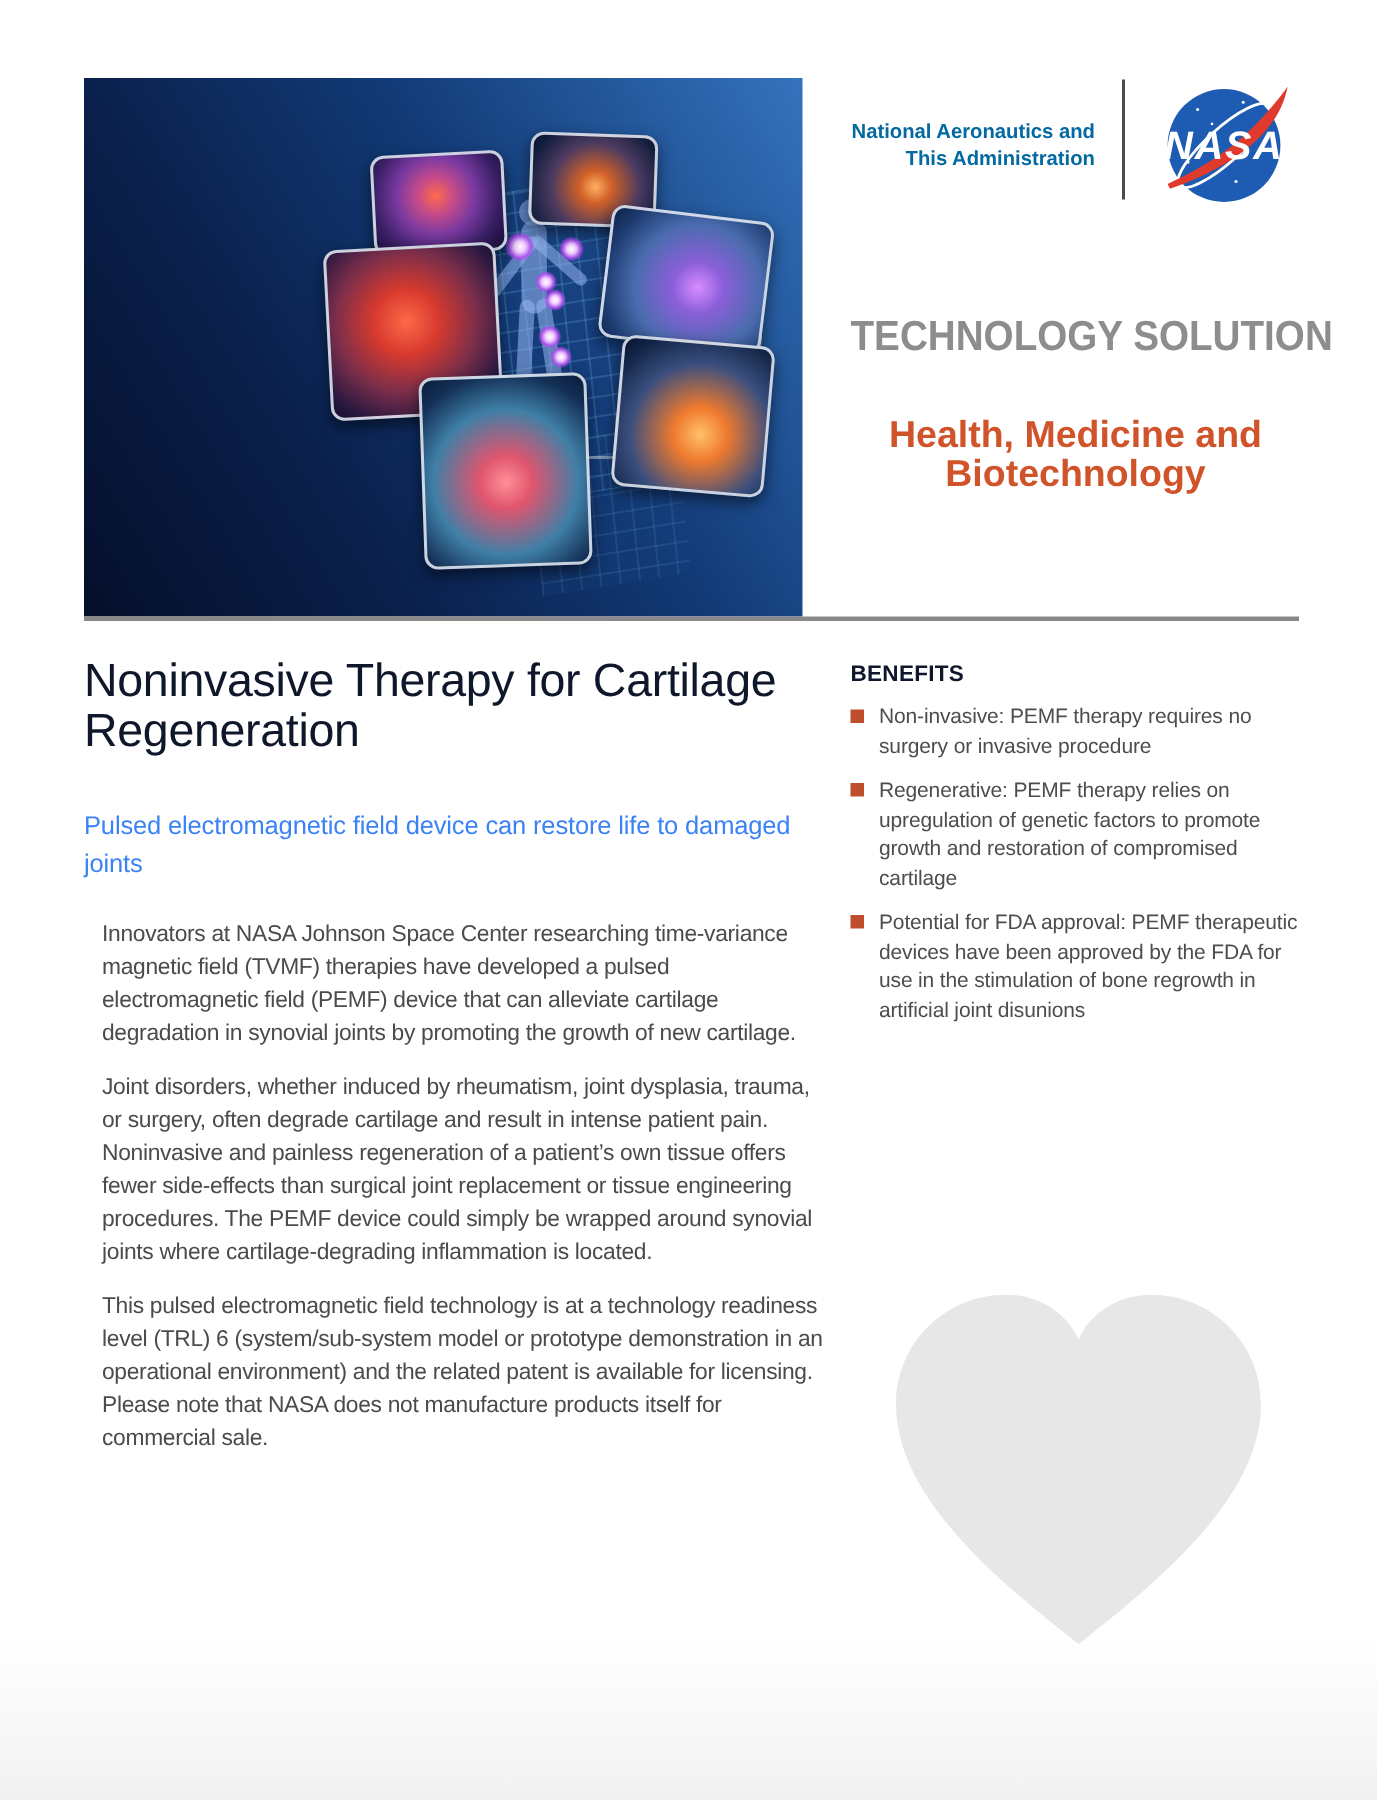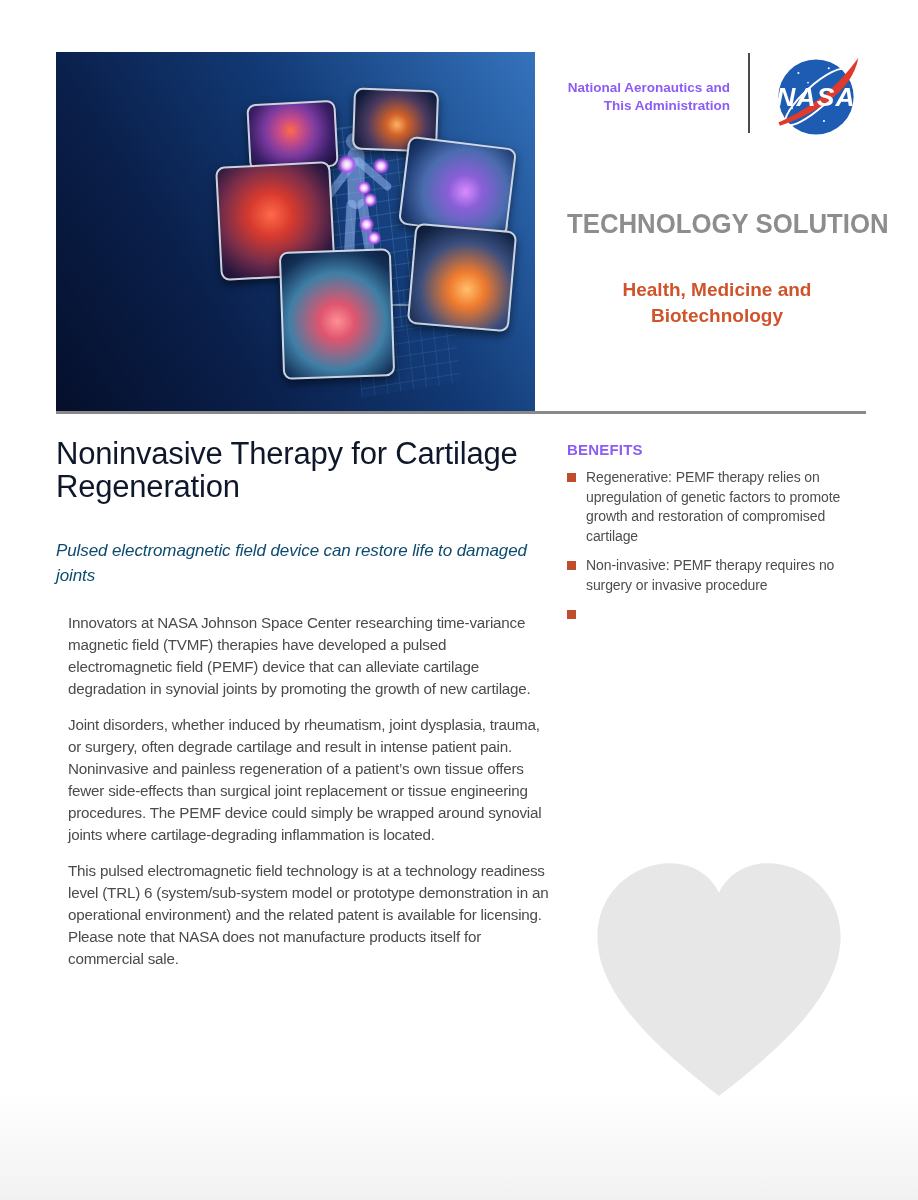--- a/index.html
+++ b/index.html
@@ -46,44 +46,44 @@
   .tile-spine{left:162px;top:112px;width:111px;height:110px;transform:rotate(-3deg);
     background:radial-gradient(circle at 46% 44%,#ff6a48 0%,#d83a2e 25%,#7a2e4a 55%,#2a1840 80%,#100a24 100%);}
   .tile-knee{left:225px;top:198px;width:108px;height:124px;transform:rotate(-2deg);
     background:radial-gradient(circle at 50% 56%,#ff8f96 0%,#e0556e 20%,#3f7fa6 55%,#143057 82%,#081c3a 100%);}
   .tile-foot{left:355px;top:175px;width:98px;height:97px;transform:rotate(5deg);
     background:radial-gradient(circle at 56% 62%,#ffc06a 0%,#ef7a2e 22%,#3a4e7e 58%,#122546 85%,#0a142e 100%);}
   .connector{position:absolute;background:rgba(205,215,230,0.55);}
 
   
   .agency{position:absolute;left:560px;top:79px;width:170px;text-align:right;
-    font-size:13.5px;font-weight:bold;color:#8b5cf6;line-height:18px;}
+    font-size:13.5px;font-weight:bold;color:#0369a1;line-height:18px;}
   .vdivider{position:absolute;left:748px;top:53px;width:2px;height:80px;background:#4a4a4a;}
   .nasa-logo{position:absolute;left:768px;top:49px;width:96px;height:96px;}
   .doc-type{position:absolute;left:567px;top:208px;font-size:28px;font-weight:bold;
     color:#8b8d8f;white-space:nowrap;transform:scaleX(0.92);transform-origin:left top;
     letter-spacing:0px;}
   .category{position:absolute;left:588px;top:277px;width:258px;text-align:center;
-    color:#d0532a;font-weight:bold;font-size:19px;line-height:26px;}
+    color:#d0532a;font-weight:bold;font-size:25px;line-height:26px;}
 
   
   .hrule{position:absolute;left:56px;top:411px;width:810px;height:3px;background:#898989;}
 
   
   .title{position:absolute;left:56px;top:437px;width:482px;font-size:31px;font-weight:400;
     color:#0f172a;line-height:33px;letter-spacing:-0.2px;}
   .subtitle{position:absolute;left:56px;top:538px;width:502px;font-size:17px;
-    color:#0c4a6e;line-height:25px;letter-spacing:-0.1px;font-style:italic;}
+    color:#3b82f6;line-height:25px;letter-spacing:-0.1px;}
   .body-copy{position:absolute;left:56px;top:612px;width:497px;}
   .body-copy p{margin:0 0 14px 12px;font-size:15.2px;line-height:22px;color:#4b4b4b;
     letter-spacing:-0.2px;}
 
   
   .benefits{position:absolute;left:567px;top:441px;width:300px;}
-  .benefits-heading{color:#8b5cf6;font-weight:bold;font-size:15px;letter-spacing:0.2px;
+  .benefits-heading{color:#0f172a;font-weight:bold;font-size:15px;letter-spacing:0.2px;
     margin:0 0 10px 0;}
   .benefit{position:relative;padding-left:19px;font-size:14px;line-height:19.5px;
     color:#4d4d4d;margin-bottom:10px;letter-spacing:-0.1px;}
   .benefit .bullet{position:absolute;left:0;top:5px;width:9px;height:9px;background:#bf4f2c;}
 
   
   .heart{position:absolute;left:577px;top:851px;width:284px;height:252px;}
   .bottom-fade{position:absolute;left:0;bottom:0;width:918px;height:110px;
     background:linear-gradient(to bottom,rgba(243,243,243,0) 0%,rgba(238,238,238,0.6) 80%,rgba(235,235,235,0.7) 100%);}
 </style>
@@ -161,28 +161,29 @@
   <div class="body-copy">
     <p>Innovators at NASA Johnson Space Center researching time-variance magnetic field (TVMF) therapies have developed a pulsed electromagnetic field (PEMF) device that can alleviate cartilage degradation in synovial joints by promoting the growth of new cartilage.</p>
     <p>Joint disorders, whether induced by rheumatism, joint dysplasia, trauma, or surgery, often degrade cartilage and result in intense patient pain. Noninvasive and painless regeneration of a patient’s own tissue offers fewer side-effects than surgical joint replacement or tissue engineering procedures. The PEMF device could simply be wrapped around synovial joints where cartilage-degrading inflammation is located.</p>
     <p>This pulsed electromagnetic field technology is at a technology readiness level (TRL) 6 (system/sub-system model or prototype demonstration in an operational environment) and the related patent is available for licensing. Please note that NASA does not manufacture products itself for commercial sale.</p>
   </div>
 
   <div class="benefits">
     <div class="benefits-heading">BENEFITS</div>
     <div class="benefit">
       <span class="bullet"></span>
+      <span>Non-invasive: PEMF therapy requires no surgery or invasive procedure</span>
+    </div>
+    <div class="benefit">
+      <span class="bullet"></span>
       <span>Regenerative: PEMF therapy relies on upregulation of genetic factors to promote growth and restoration of compromised cartilage</span>
     </div>
     <div class="benefit">
       <span class="bullet"></span>
-      <span>Non-invasive: PEMF therapy requires no surgery or invasive procedure</span>
-    </div>
-    <div class="benefit">
-      <span class="bullet"></span>
+      <span>Potential for FDA approval: PEMF therapeutic devices have been approved by the FDA for use in the stimulation of bone regrowth in artificial joint disunions</span>
     </div>
   </div>
 
   <svg class="heart" viewBox="0 0 32 29">
     <path d="M16 28.2 C10 23.5 2 17 2 9.8 C2 5 5.9 1.4 10.4 1.4 C12.9 1.4 15 2.7 16 4.8 C17 2.7 19.1 1.4 21.6 1.4 C26.1 1.4 30 5 30 9.8 C30 17 22 23.5 16 28.2 Z" fill="#e7e7e7"></path>
   </svg>
 
   <div class="bottom-fade"></div>
 
 </div>

